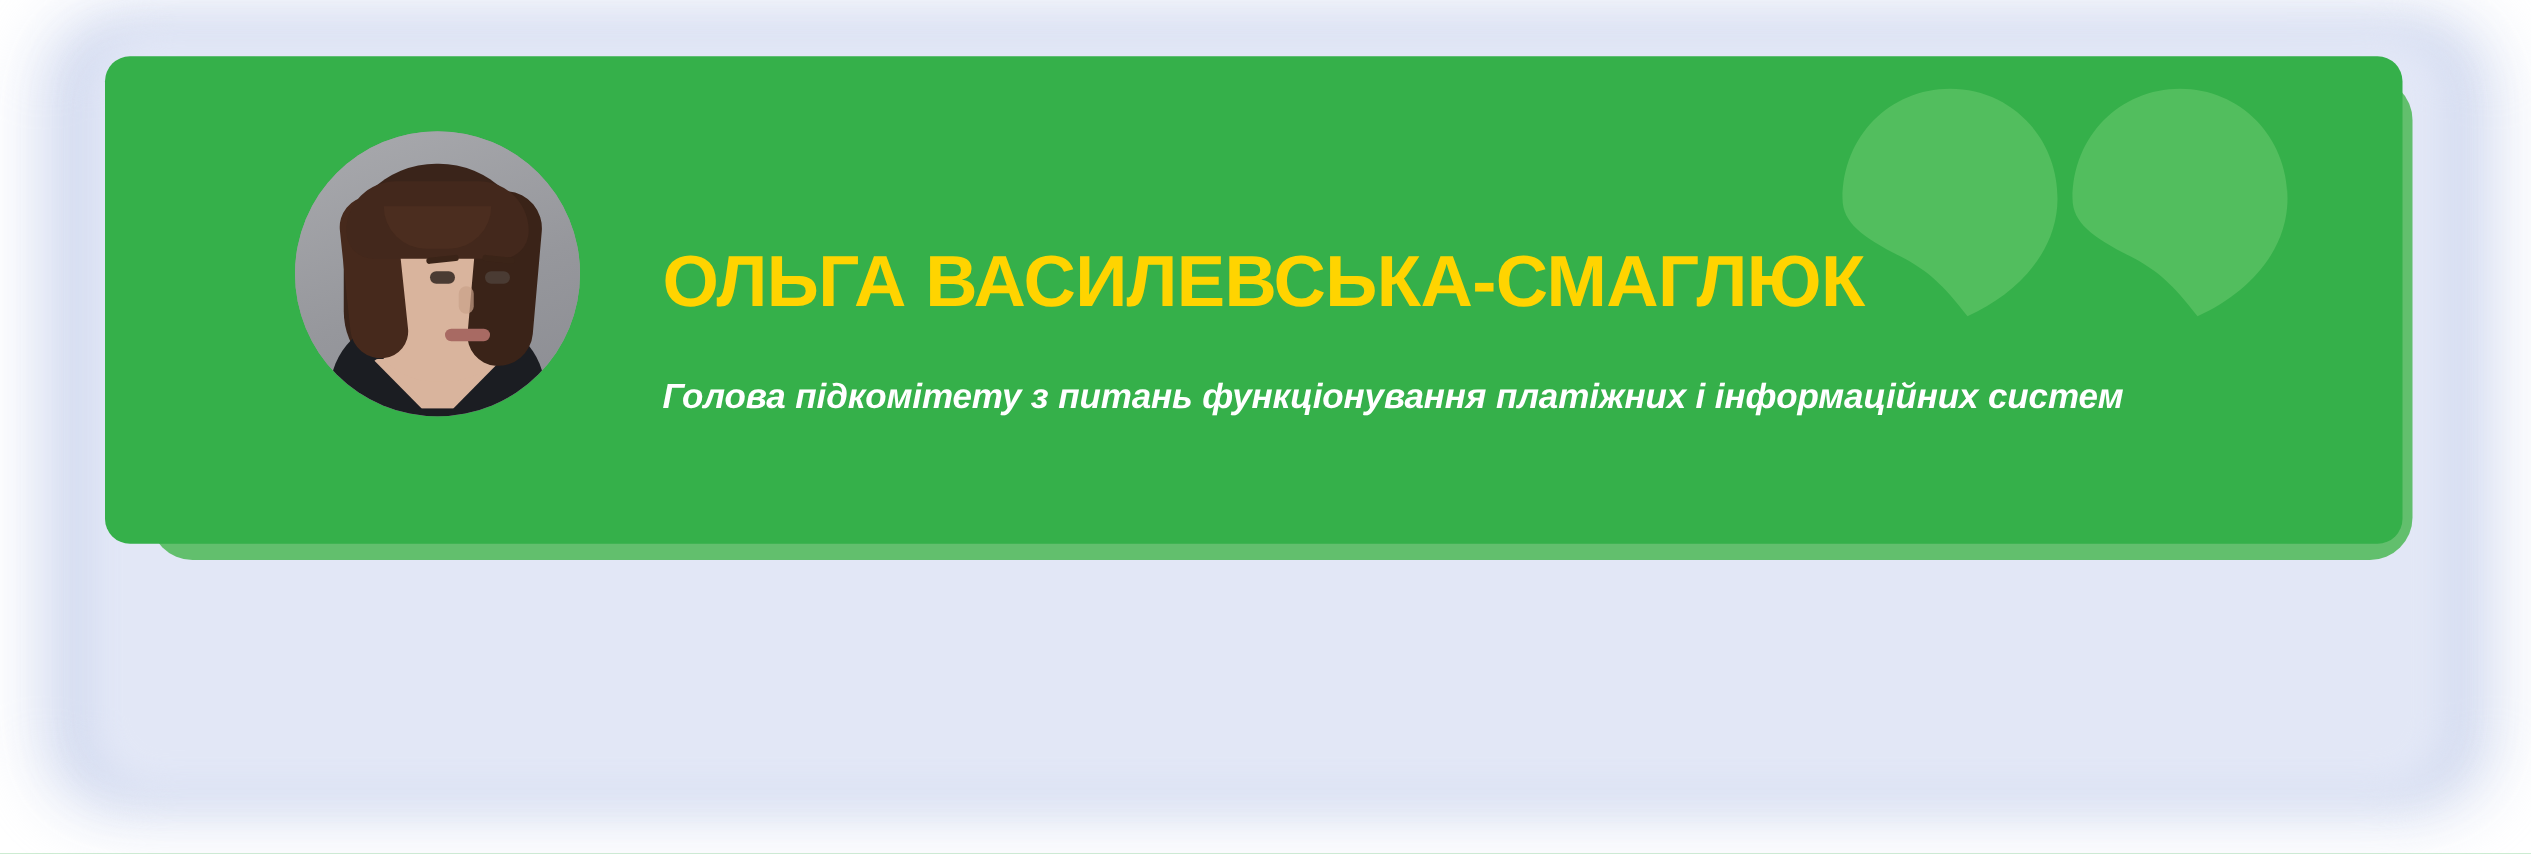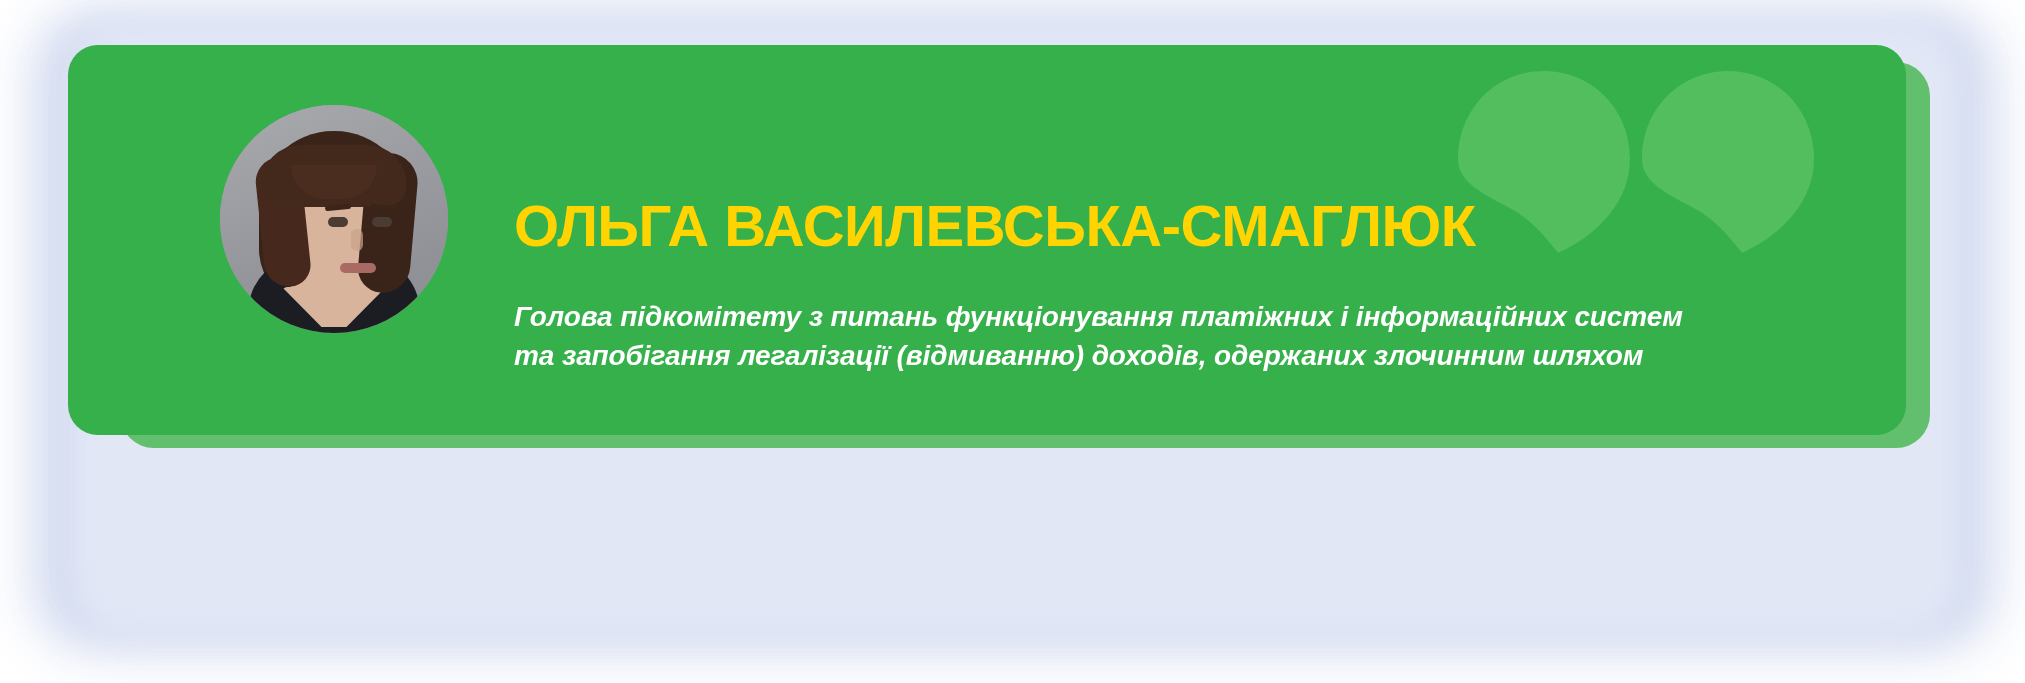--- a/index.html
+++ b/index.html
@@ -39,24 +39,24 @@
     left:120px;top:62px;
     width:1810px;height:386px;
     background:#5bbd65;
     border-radius:34px;
     opacity:.95;
   }
 
   
   .card{
     position:absolute;
-    left:68px;top:45px;
+    left:84px;top:45px;
     width:1838px;height:390px;
     background:#35b04a;
-    border-radius:30px;
+    border-radius:20px;
     overflow:hidden;
   }
 
   
   .quotes{
     position:absolute;
     right:34px;top:22px;
     width:420px;height:190px;
     pointer-events:none;
   }
@@ -193,17 +193,16 @@
         <div class="av-eye r"></div>
         <div class="av-nose"></div>
         <div class="av-mouth"></div>
       </div>
     </div>
 
     <div class="headline">ОЛЬГА ВАСИЛЕВСЬКА-СМАГЛЮК</div>
 
     <div class="subtitle">
       <span class="line">Голова підкомітету з питань функціонування платіжних і інформаційних систем</span>
-      <span class="line">та запобігання легалізації (відмиванню) доходів, одержаних злочинним шляхом</span>
     </div>
 
   </div>
 </div>
 
 </body></html>

